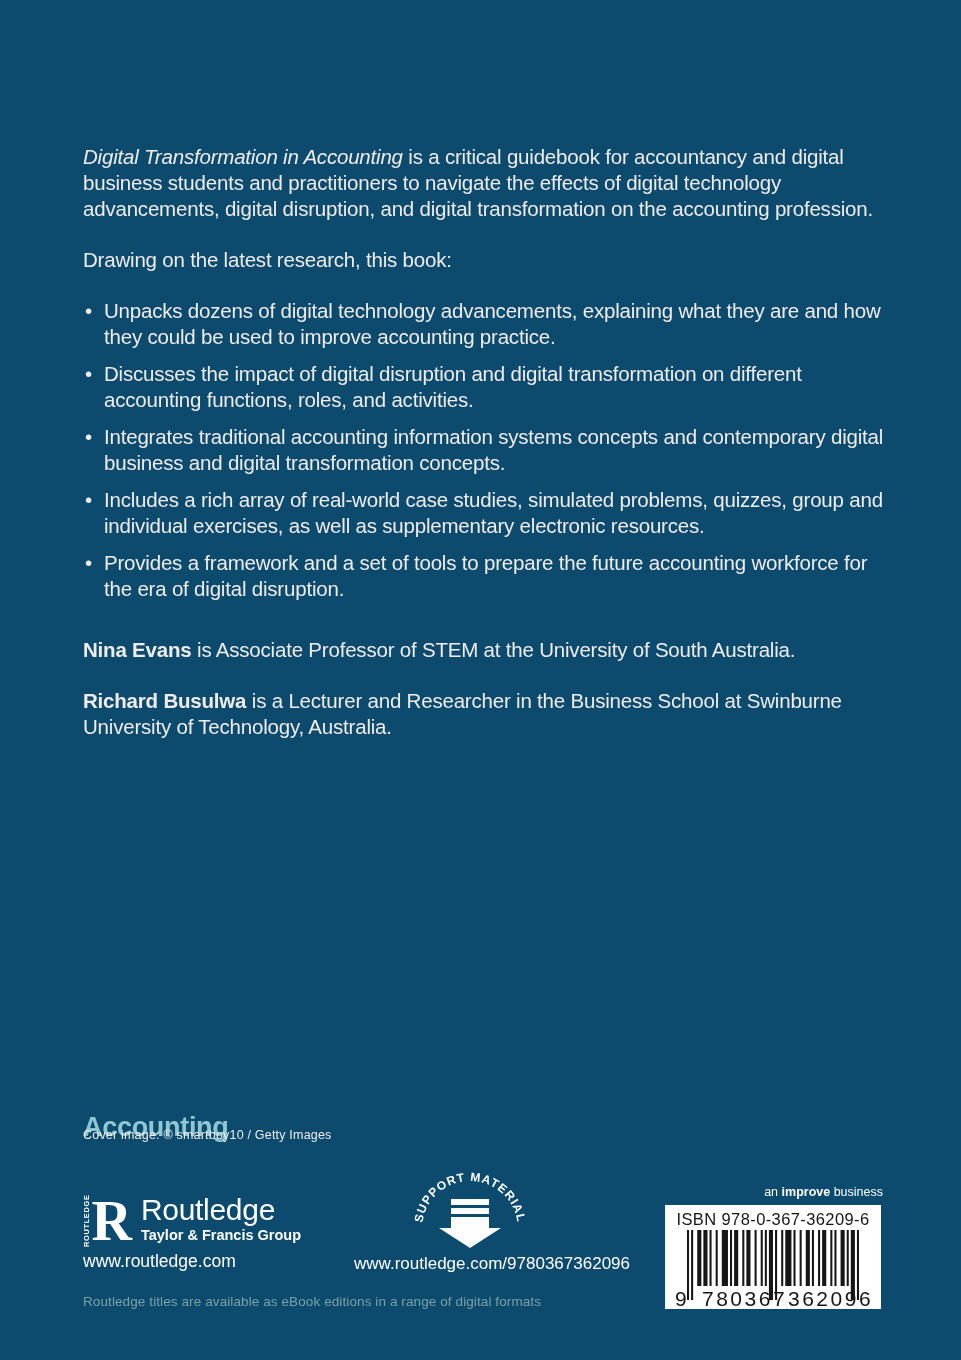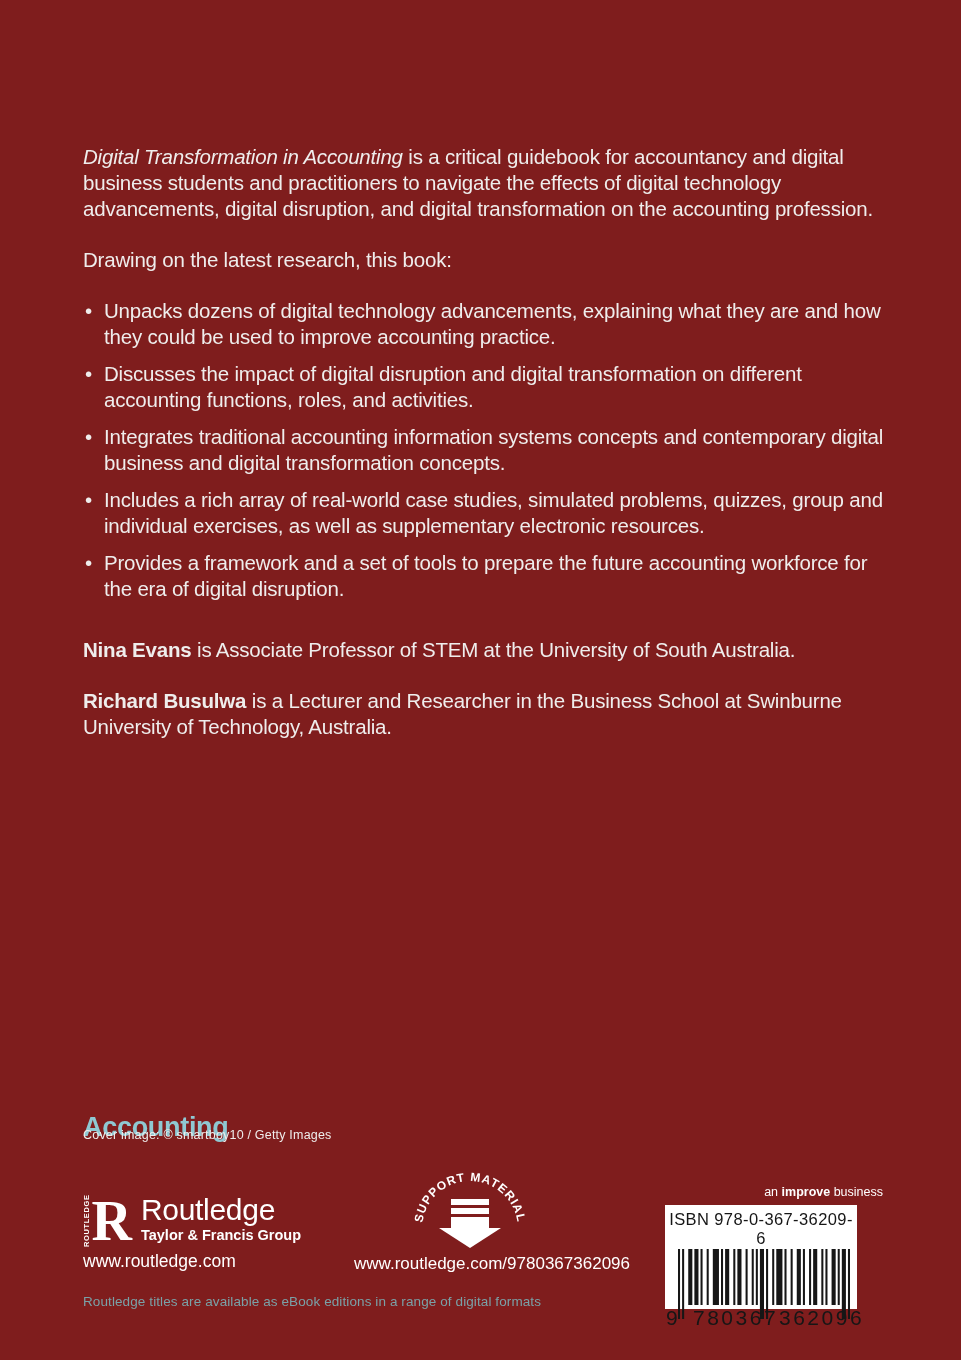--- a/index.html
+++ b/index.html
@@ -1,18 +1,18 @@
 <!DOCTYPE html>
 <html><head>
 <meta charset="utf-8">
 <style>
   html,body { margin:0; padding:0; background:#000; }
   .cover {
     position:relative; width:961px; height:1360px;
-    background:#7f1d1d; color:#efedec; overflow:hidden;
+    background:#0c4a6e; color:#efedec; overflow:hidden;
     font-family:"Liberation Sans", sans-serif;
   }
   
   .blurb {
     position:absolute; left:83px; top:144px; width:805px;
     font-size:20.5px; line-height:26px; letter-spacing:-0.2px;
   }
   .para { margin:0 0 25px 0; }
   .para b { font-weight:bold; }
   .para i { font-style:italic; }
@@ -38,21 +38,21 @@
   }
   .logo-text { margin-left:9px; color:#fff; }
   .logo-name { font-size:30px; line-height:32px; letter-spacing:-0.3px; }
   .logo-group { font-size:14.5px; font-weight:bold; line-height:18px; }
   .www { position:absolute; left:83px; top:1251px; font-size:17.5px; color:#fff; }
   .support-badge { position:absolute; left:408px; top:1163px; width:124px; height:90px; }
   .support-url { position:absolute; left:310px; top:1254px; width:320px; text-align:right; font-size:17px; color:#fff; }
   .informa { position:absolute; left:665px; top:1185px; width:218px; text-align:right; font-size:12.5px; color:#fff; }
   .informa b { font-weight:bold; }
   .barcode-box {
-    position:absolute; left:665px; top:1205px; width:192px; height:104px;
+    position:absolute; left:665px; top:1205px; width:216px; height:104px;
     background:#ffffff; color:#161616; box-sizing:border-box;
   }
   .isbn { text-align:center; font-size:16.5px; padding-top:5px; letter-spacing:0.4px; color:#161616; }
   .barcode-svg { display:block; margin:1px auto 0 auto; }
   .ebook-note { position:absolute; left:83px; top:1294px; font-size:13.5px; color:#7aa1a7; letter-spacing:0.1px; }
   .arc-text { font-size:12px; font-weight:bold; fill:#ffffff; letter-spacing:1px; font-family:"Liberation Sans", sans-serif; }
   .bc-digit { font-family:"Liberation Sans", sans-serif; font-size:21px; fill:#161616; }
 </style>
 </head>
 <body>

